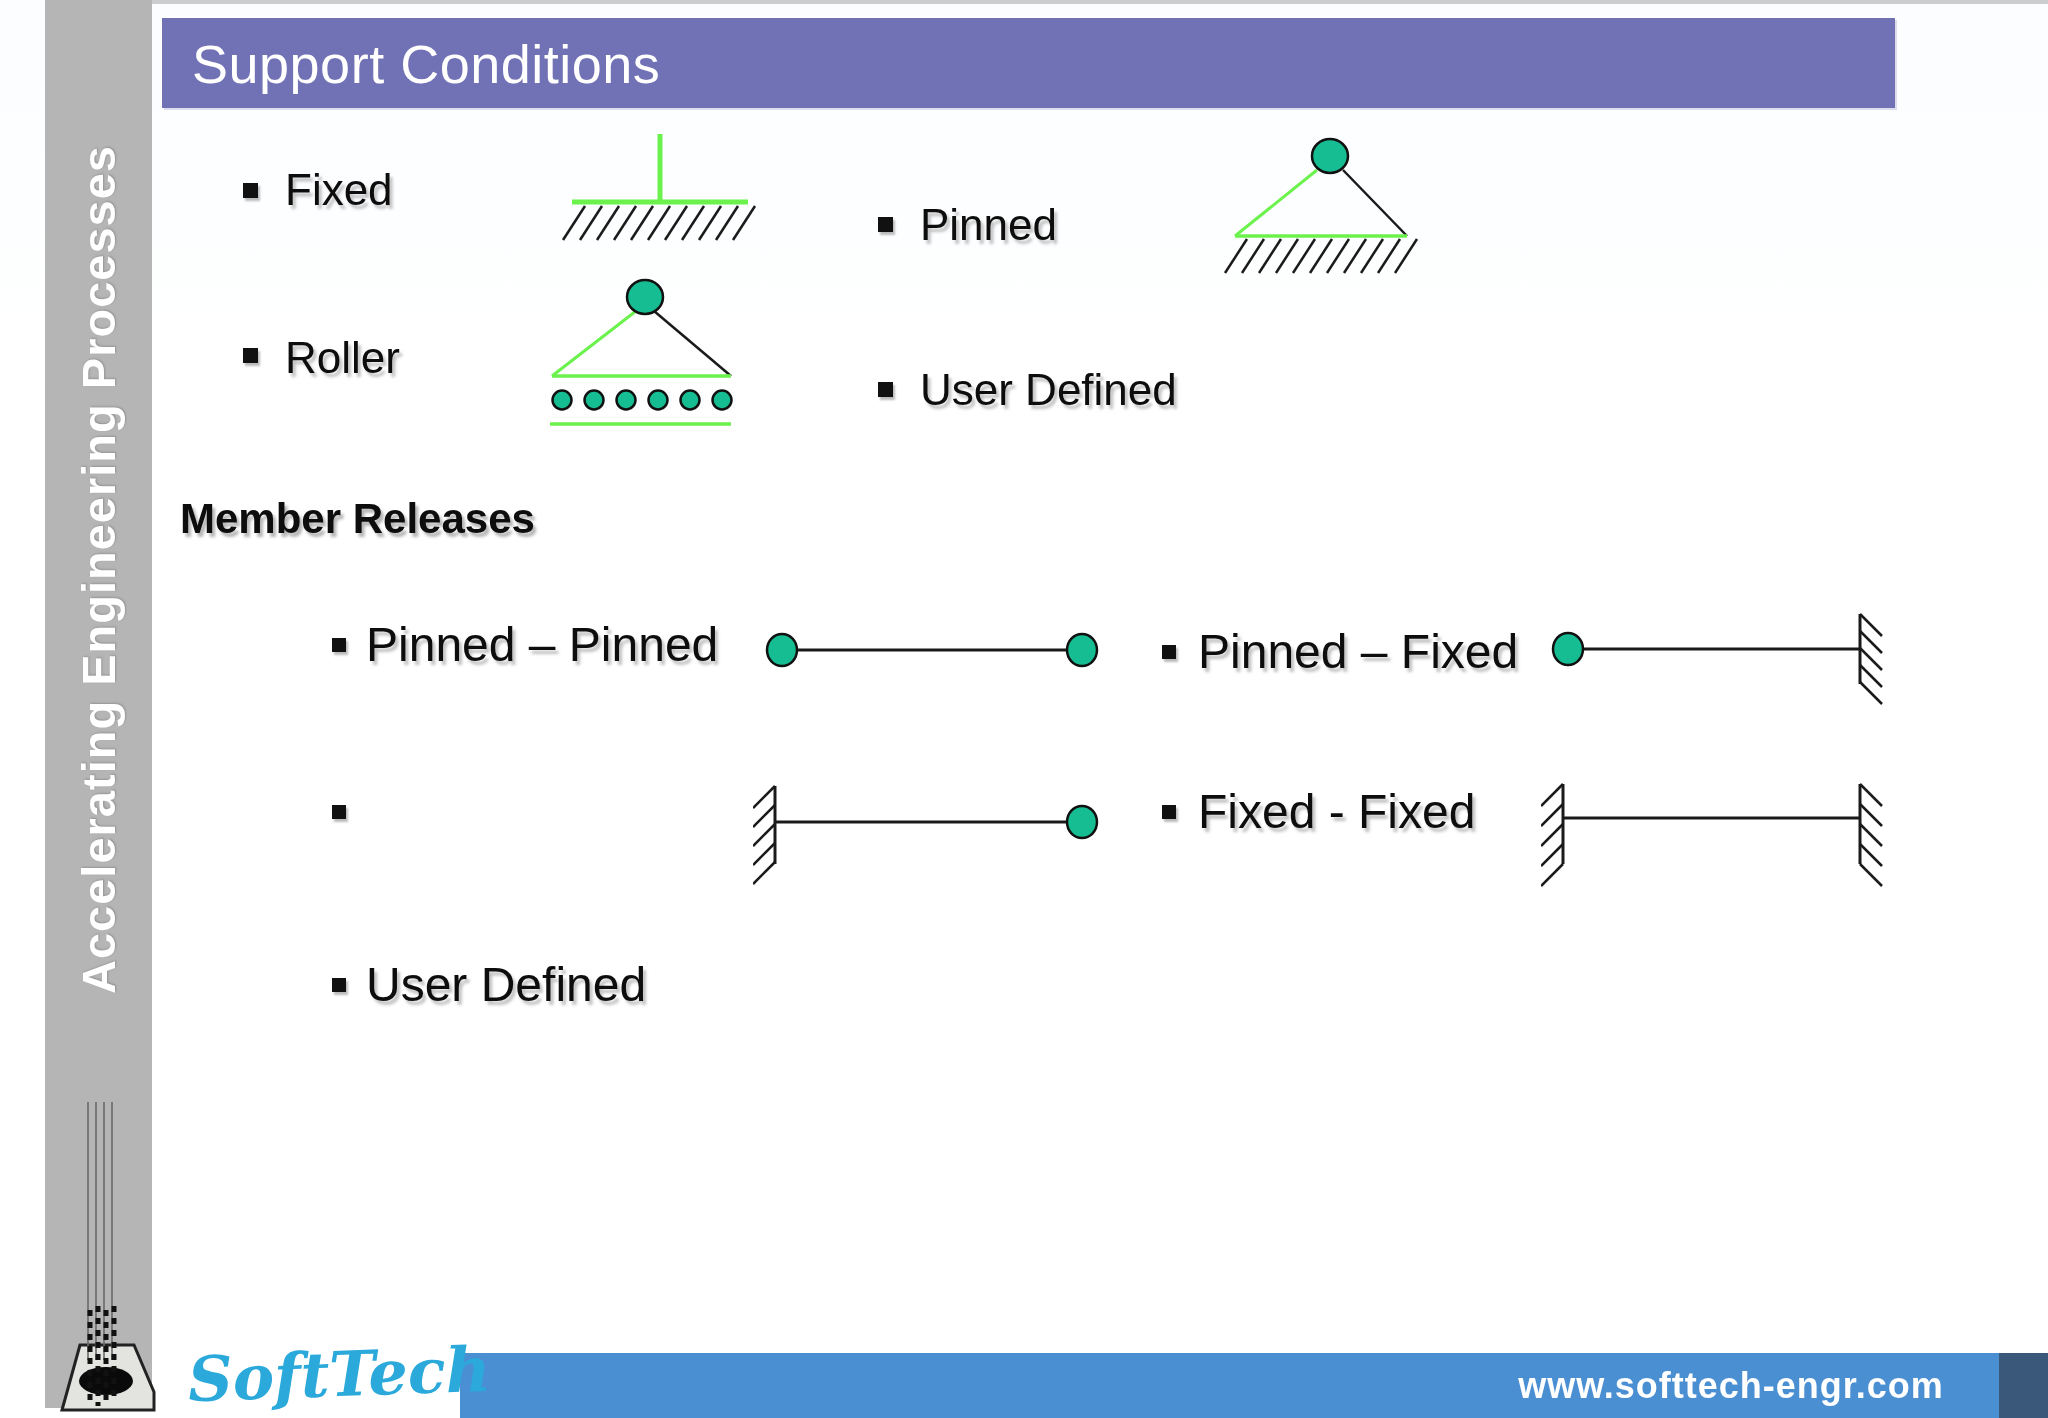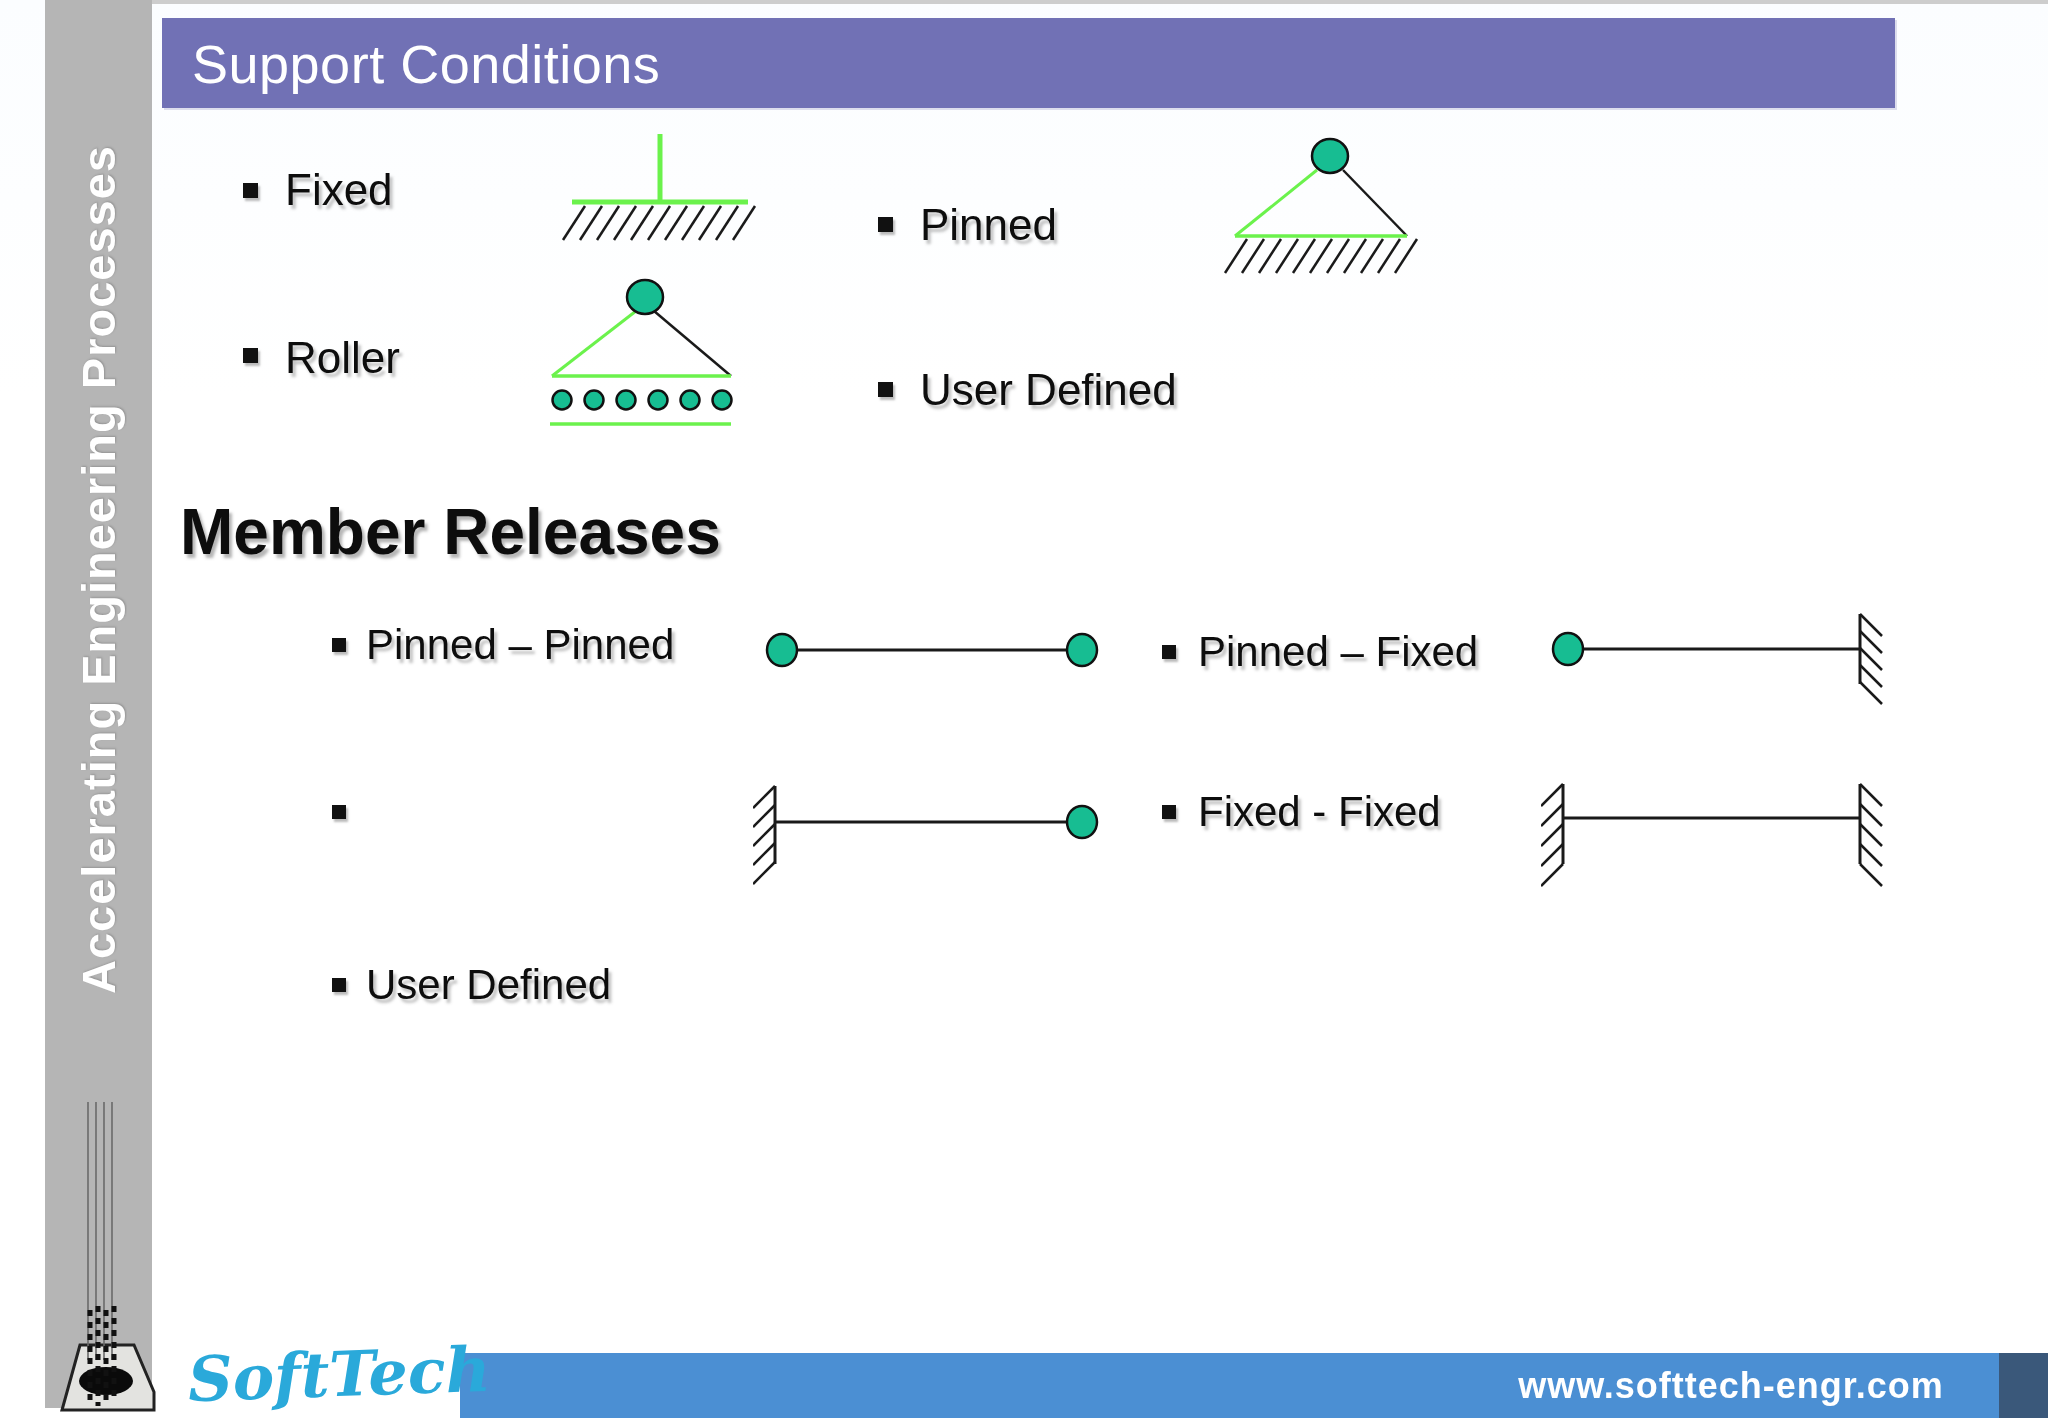--- a/index.html
+++ b/index.html
@@ -21,22 +21,22 @@
     text-shadow:1px 1px 2px rgba(90,90,90,0.35);
     white-space:nowrap;
   }
   
   #title-bar{left:162px;top:18px;width:1733px;height:90px;background:#7171b5;box-shadow:2px 2px 0 rgba(190,190,220,0.5);}
   #slide-title{left:192px;top:18px;height:110px;line-height:92px;color:#ffffff;font-size:54px;font-weight:500;letter-spacing:0.5px;}
   
   .bullet{width:15px;height:15px;background:#111;box-shadow:2px 3px 2px rgba(120,120,120,0.5);}
   .label{color:#0d0d0d;white-space:nowrap;line-height:56px;text-shadow:3px 4px 3px rgba(120,120,120,0.45);}
   .lbl-support{font-size:44px;}
-  .lbl-release{font-size:42px;}
-  #section-heading{left:180px;top:495px;font-size:64px;font-weight:bold;color:#0d0d0d;white-space:nowrap;text-shadow:3px 4px 3px rgba(110,110,110,0.5);}
+  .lbl-release{font-size:48px;}
+  #section-heading{left:180px;top:495px;font-size:42px;font-weight:bold;color:#0d0d0d;white-space:nowrap;text-shadow:3px 4px 3px rgba(110,110,110,0.5);}
   svg{display:block;}
   #footer-bar{left:460px;top:1353px;width:1539px;height:65px;background:#4b8fd3;}
   #footer-endcap{left:1999px;top:1353px;width:49px;height:65px;background:#3a587a;}
   #footer-confidential{left:780px;top:1353px;width:470px;height:65px;line-height:66px;text-align:center;
     color:#a5c6e9;font-size:25px;letter-spacing:1.5px;white-space:nowrap;}
   #footer-website{left:1516px;top:1353px;width:430px;height:65px;line-height:66px;text-align:center;
     color:#ffffff;font-size:36px;font-weight:bold;letter-spacing:1px;white-space:nowrap;}
   #softtech-logo-text{left:188px;top:1338px;width:300px;height:80px;
     font-family:"DejaVu Serif",serif;font-style:italic;font-weight:bold;
     color:#2aa9da;font-size:62px;transform:rotate(-2deg);white-space:nowrap;}

